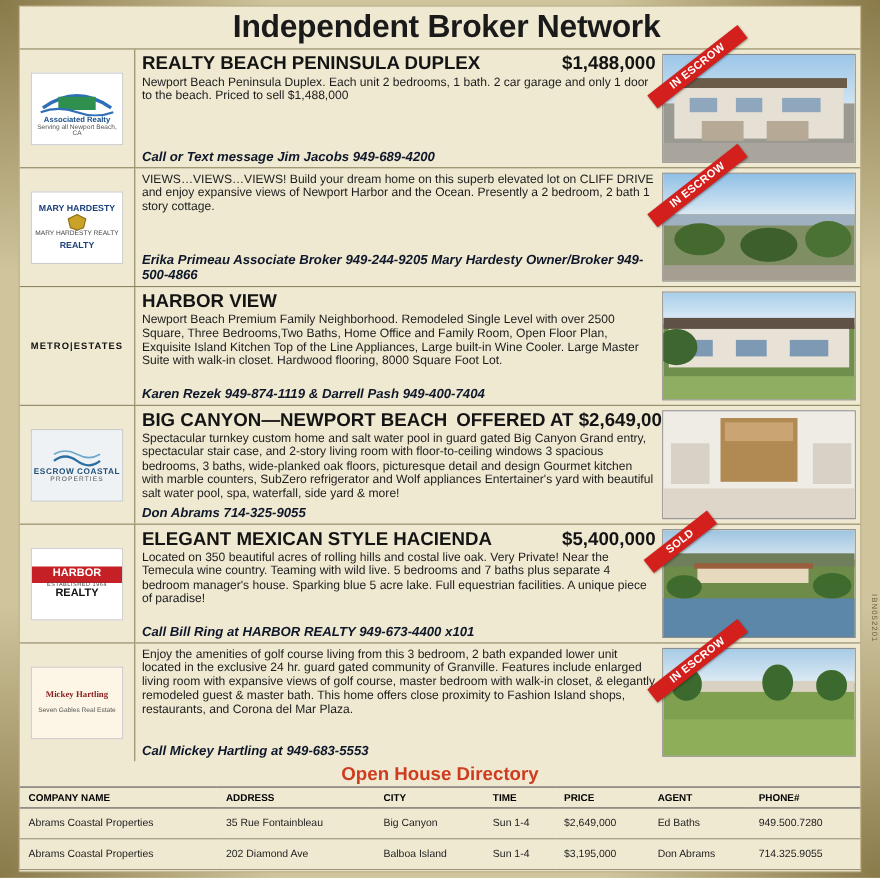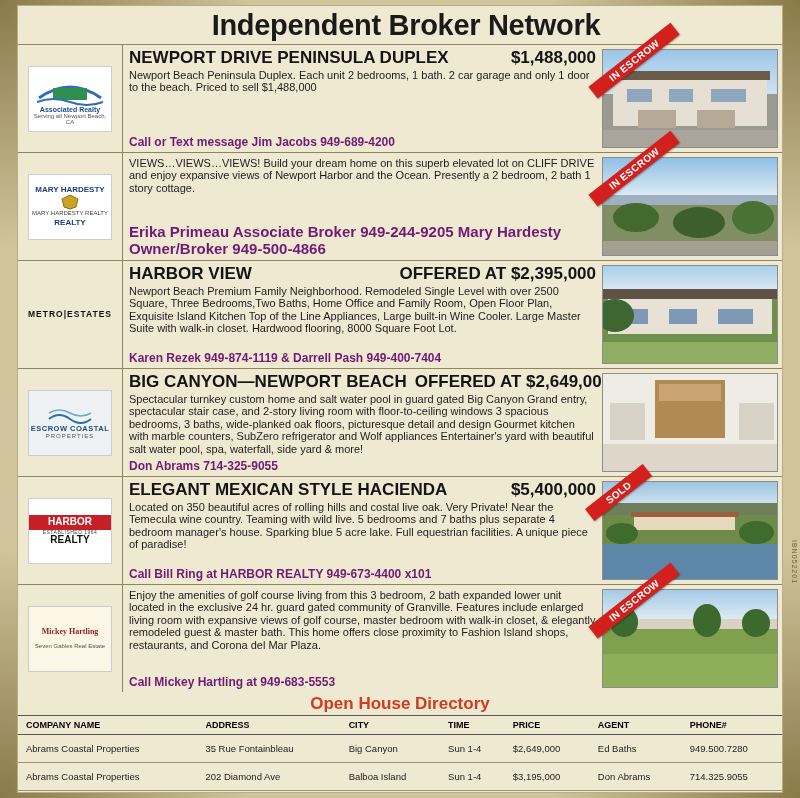--- a/index.html
+++ b/index.html
@@ -91,24 +91,25 @@
   .headline .price { margin-left:auto; font-size:17px; }
   .desc {
     font-size:11px;
     line-height:12.4px;
     color:#1c1c1c;
     margin-top:1px;
   }
   .contact {
     font-size:12px;
     font-weight:bold;
-    color:#701a75;
+    color:#0f172a;
     position:absolute;
     bottom:3px;
     left:6px;
+    font-style:italic;
   }
   .ribbon {
     position:absolute;
     top:8px; left:-20px;
     transform: rotate(-38deg);
     color:#fff;
     font-weight:bold;
     font-size:10px;
     padding:2px 22px;
     letter-spacing:0.3px;
@@ -179,21 +180,21 @@
             <path d="M4 26 Q35 4 66 26" fill="none" stroke="#2e6fb7" stroke-width="3"></path>
             <rect x="18" y="16" width="34" height="12" fill="#2f8f4e"></rect>
             <path d="M2 30 Q18 24 35 30 Q52 36 68 30" fill="none" stroke="#2e6fb7" stroke-width="2"></path>
           </svg>
           <div class="logo-title" style="font-size:7px;color:#1b4f8a;">Associated Realty</div>
           <div class="logo-sub" style="color:#555;">Serving all Newport Beach, CA</div>
         </div>
       </div>
       <div class="body-cell">
         <div class="headline">
-          <span class="name">NEWPORT DRIVE PENINSULA DUPLEX</span>
+          <span class="name">REALTY BEACH PENINSULA DUPLEX</span>
           <span class="price">$1,488,000</span>
         </div>
         <div class="desc">Newport Beach Peninsula Duplex. Each unit 2 bedrooms, 1 bath.  2 car garage and only 1 door to the beach. Priced to sell $1,488,000</div>
         <div class="contact">Call or Text message Jim Jacobs 949-689-4200</div>
       </div>
       <div class="photo-cell">
         <div class="ribbon escrow">IN ESCROW</div>
         <div class="photo">
           <div class="sky"></div>
           <div class="ground" style="background:#9a9a92;"></div>
@@ -215,21 +216,21 @@
           <div class="logo-title" style="color:#1b3f7a;font-size:8px;">MARY HARDESTY</div>
           <svg width="54" height="16" viewBox="0 0 54 16">
             <path d="M27 1 L35 5 L33 13 L27 15 L21 13 L19 5 Z" fill="#c9a227" stroke="#8a6f14"></path>
           </svg>
           <div class="logo-sub" style="color:#444;">MARY HARDESTY REALTY</div>
           <div class="logo-title" style="color:#1b3f7a;font-size:8px;margin-top:2px;">REALTY</div>
         </div>
       </div>
       <div class="body-cell">
         <div class="desc">VIEWS…VIEWS…VIEWS! Build your dream home on this superb elevated lot on CLIFF DRIVE and enjoy expansive views of Newport Harbor and the Ocean. Presently a 2 bedroom, 2 bath 1 story cottage.</div>
-        <div class="contact" style="font-size:15px;">Erika Primeau Associate Broker 949-244-9205   Mary Hardesty Owner/Broker 949-500-4866</div>
+        <div class="contact" style="font-size:12px;">Erika Primeau Associate Broker 949-244-9205   Mary Hardesty Owner/Broker 949-500-4866</div>
       </div>
       <div class="photo-cell">
         <div class="ribbon escrow">IN ESCROW</div>
         <div class="photo">
           <div class="sky" style="height:38%;background:linear-gradient(#8fc0e6,#dbe9f3);"></div>
           <div class="ground" style="height:62%;background:#7f8f63;"></div>
           <div class="wall" style="left:0;top:38%;width:100%;height:10%;background:#9fb0c0;"></div>
           <div class="tree" style="left:6%;top:46%;width:26%;height:30%;background:#44692f;"></div>
           <div class="tree" style="left:40%;top:50%;width:30%;height:32%;background:#3c5f2b;"></div>
           <div class="tree" style="left:74%;top:44%;width:24%;height:34%;background:#4a7235;"></div>
@@ -240,21 +241,20 @@
 
     <div class="listing">
       <div class="logo-cell">
         <div class="logo-box" style="border:none;background:transparent;">
           <div class="logo-title" style="font-size:8.5px;letter-spacing:1px;color:#111;">METRO|ESTATES</div>
         </div>
       </div>
       <div class="body-cell">
         <div class="headline">
           <span class="name">HARBOR VIEW</span>
-          <span class="price">OFFERED AT $2,395,000</span>
         </div>
         <div class="desc">Newport Beach Premium Family Neighborhood. Remodeled Single Level with over 2500 Square, Three Bedrooms,Two Baths, Home Office and Family Room, Open Floor Plan, Exquisite Island Kitchen Top of the Line Appliances, Large built-in Wine Cooler. Large Master Suite with walk-in closet.  Hardwood flooring, 8000 Square Foot Lot.</div>
         <div class="contact">Karen Rezek 949-874-1119 &amp; Darrell Pash 949-400-7404</div>
       </div>
       <div class="photo-cell">
         <div class="photo">
           <div class="sky" style="height:30%;background:linear-gradient(#a8cfea,#e3eef6);"></div>
           <div class="ground" style="height:70%;background:#6f8f4c;"></div>
           <div class="wall" style="left:3%;top:30%;width:94%;height:40%;background:#e8e2d6;"></div>
           <div class="roof" style="left:0;top:24%;width:100%;height:10%;background:#5f5146;"></div>

